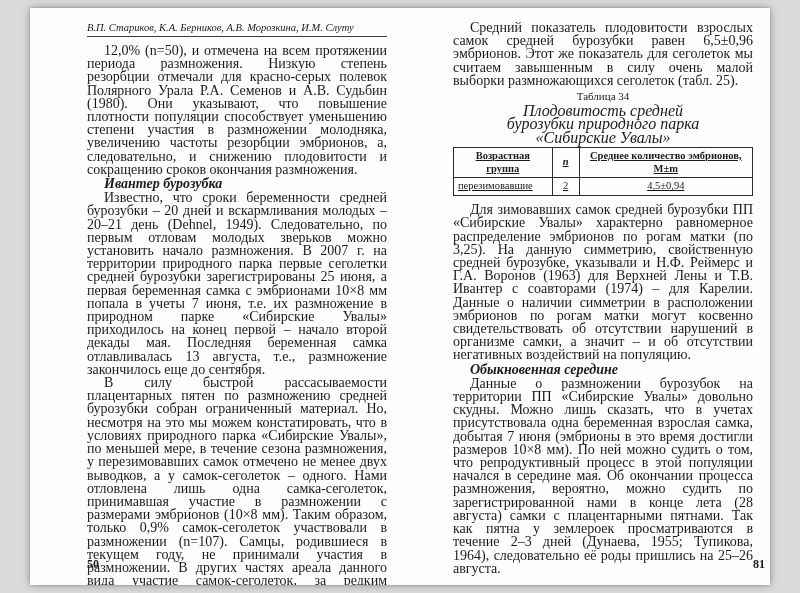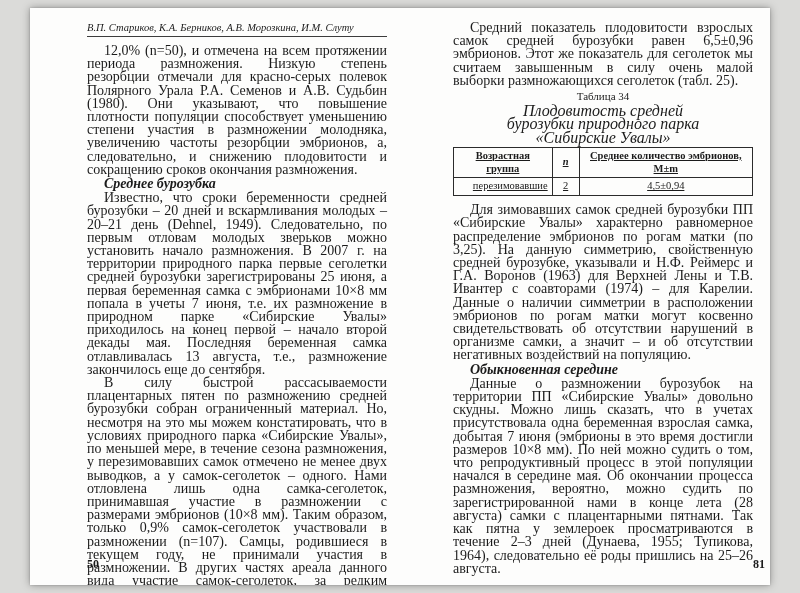--- a/index.html
+++ b/index.html
@@ -75,21 +75,21 @@
   table.data th, table.data td {
     border: 1px solid #2b2b2b;
     padding: 2px 4px;
     text-align: center;
     vertical-align: middle;
     line-height: 12.8px;
     text-decoration: underline;
   }
   table.data th { font-weight: bold; }
   table.data th.n-col { font-style: italic; }
-  table.data td.agegroup { text-align: right; }
+  table.data td.agegroup { text-align: left; }
   table.data col.c1 { width: 33%; }
   table.data col.c2 { width: 9%; }
   table.data col.c3 { width: 58%; }
   .page-number {
     position: absolute;
     bottom: 13px;
     font-weight: bold;
     font-size: 12px;
   }
   .page-number.num-left { left: 17px; }
@@ -98,21 +98,21 @@
 </head>
 <body>
 
 <div class="spread">
 
   <div class="page leftpg">
     <div class="running-head head-left">В.П. Стариков, К.А. Берников, А.В. Морозкина, И.М. Слуту</div>
 
     <div class="body-text">
       <p>12,0% (n=50), и отмечена на всем протяжении периода размножения. Низкую степень резорбции отмечали для красно-серых полевок Полярного Урала Р.А. Семенов и А.В. Судьбин (1980). Они указывают, что повышение плотности популяции способствует уменьшению степени участия в размножении молодняка, увеличению частоты резорбции эмбрионов, а, следовательно, и снижению плодовитости и сокращению сроков окончания размножения.</p>
-      <p class="subheading">Среднее бурозубка</p>
+      <p class="subheading">Ивантер бурозубка</p>
       <p>Известно, что сроки беременности средней бурозубки – 20 дней и вскармливания молодых – 20–21 день (Dehnel, 1949). Следовательно, по первым отловам молодых зверьков можно установить начало размножения. В 2007 г. на территории природного парка первые сеголетки средней бурозубки зарегистрированы 25 июня, а первая беременная самка с эмбрионами 10×8 мм попала в учеты 7 июня, т.е. их размножение в природном парке «Сибирские Увалы» приходилось на конец первой – начало второй декады мая. Последняя беременная самка отлавливалась 13 августа, т.е., размножение закончилось еще до сентября.</p>
       <p>В силу быстрой рассасываемости плацентарных пятен по размножению средней бурозубки собран ограниченный материал. Но, несмотря на это мы можем констатировать, что в условиях природного парка «Сибирские Увалы», по меньшей мере, в течение сезона размножения, у перезимовавших самок отмечено не менее двух выводков, а у самок-сеголеток – одного. Нами отловлена лишь одна самка-сеголеток, принимавшая участие в размножении с размерами эмбрионов (10×8 мм). Таким образом, только 0,9% самок-сеголеток участвовали в размножении (n=107). Самцы, родившиеся в текущем году, не принимали участия в размножении. В других частях ареала данного вида участие самок-сеголеток, за редким исключением (Ревин, 1989), в размножении также не отмечается (Юдин, 1962, 1971; Реймерс, Воронов, 1963; Ивантер и др., 1974; Ивантер, 1975; Юдин и др., 1976). Хотя, в свое время, в тогдашней Пермской области (подзона южной тайги), это явление имело место (Долгов и др., 1968). Резорбции эмбрионов нами не зарегистрировано.</p>
     </div>
 
     <div class="page-number num-left">50</div>
   </div>
 
   <div class="page rightpg">
 
     <div class="body-text">

